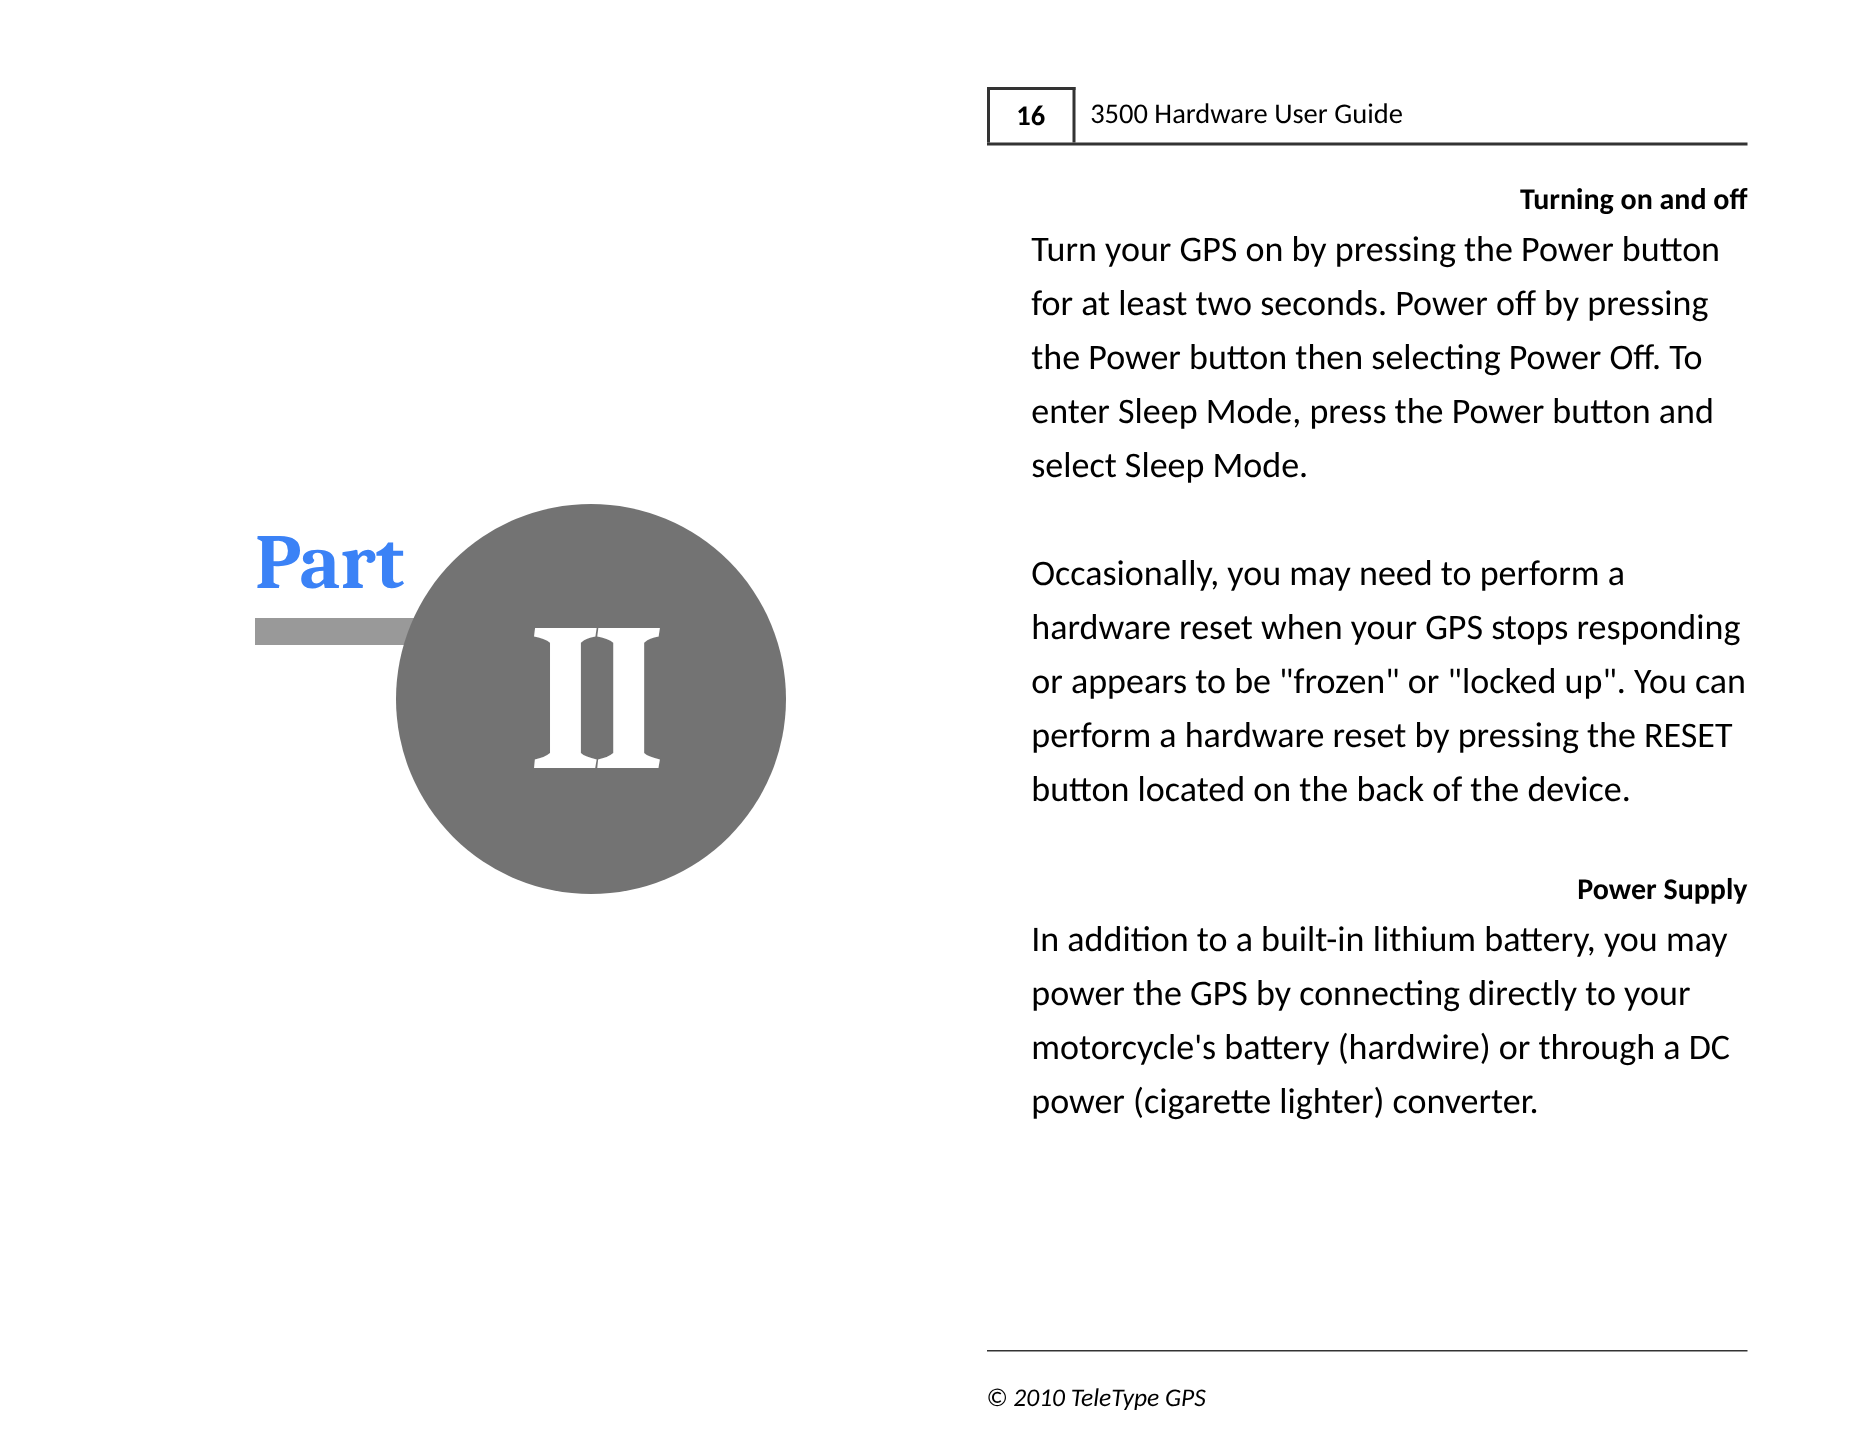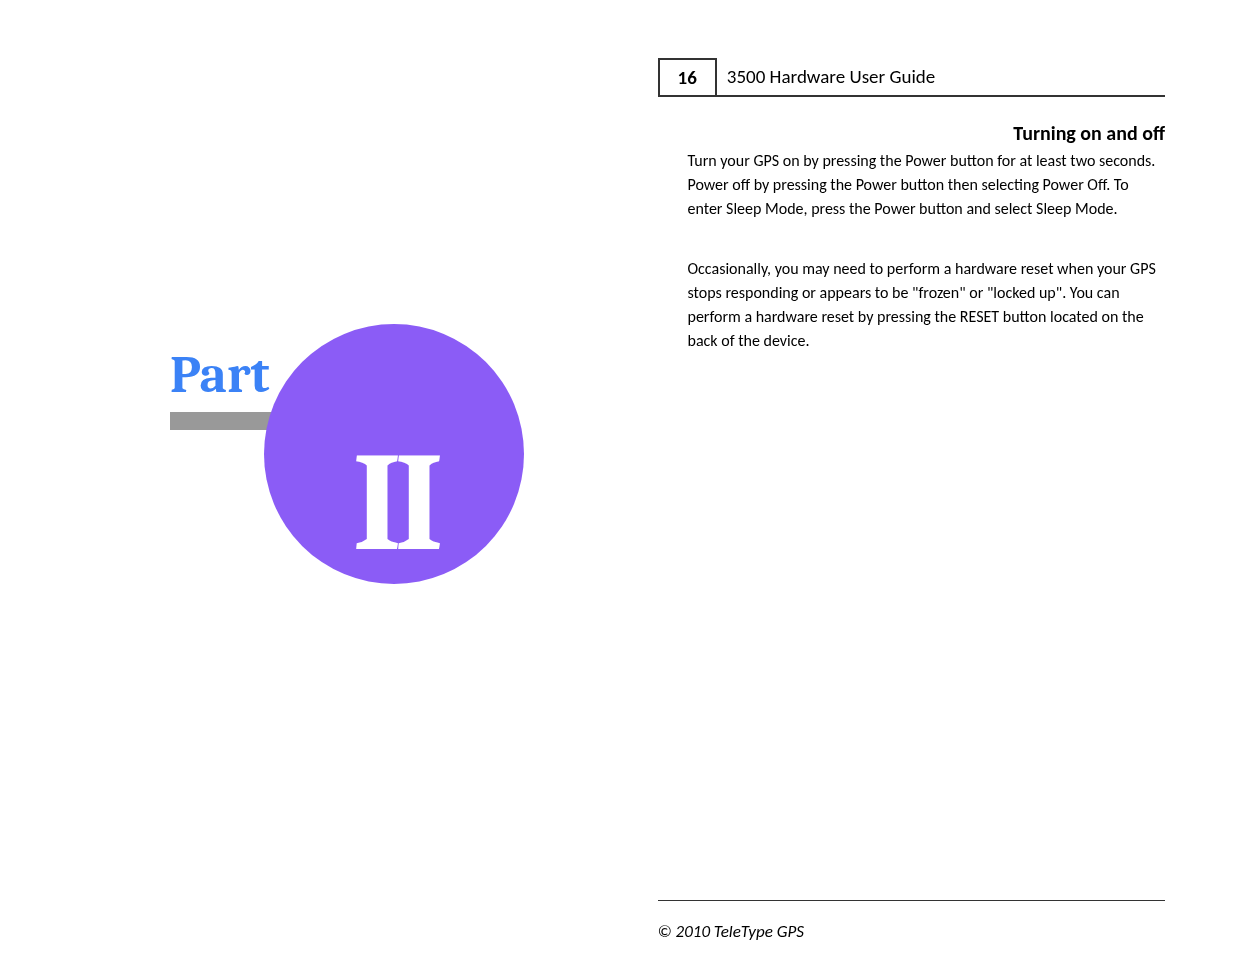--- a/index.html
+++ b/index.html
@@ -34,27 +34,27 @@
       position: absolute;
       left: 0;
       top: 92px;
       width: 110px;
       height: 18px;
       background: #999;
     }
     .part-circle {
       position: absolute;
       left: 94px;
-      top: 4px;
+      top: 16px;
       width: 260px;
       height: 260px;
       border-radius: 50%;
-      background: #8b5cf6;
+      background: #737373;
       display: flex;
-      align-items: flex-end;
+      align-items: center;
       justify-content: center;
     }
     .roman {
       font-family: Cambria, Georgia, serif;
       font-size: 140px;
       font-weight: bold;
       color: #fff;
       letter-spacing: -8px;
     }
     .right-page {
@@ -95,21 +95,21 @@
     .chapter-num { display: inline-block; width: 50px; }
     .content { padding: 0 0 0 30px; }
     .section { margin-bottom: 36px; }
     .section-title {
       font-weight: bold;
       font-size: 20px;
       margin-bottom: 4px;
       text-align: right;
     }
     .section-body {
-      font-size: 16px;
+      font-size: 24px;
       line-height: 1.5;
     }
     .footer {
       position: absolute;
       left: 40px;
       right: 70px;
       bottom: 40px;
       border-top: 1.5px solid #333;
       padding-top: 20px;
       font-style: italic;
@@ -137,18 +137,22 @@
 
 
   <div class="content">
     <div class="section">
       <div class="section-title">Turning on and off</div>
       <div class="section-body">Turn your GPS on by pressing the Power button for at least two seconds. Power off by pressing the Power button then selecting Power Off. To enter Sleep Mode, press the Power button and select Sleep Mode.</div>
     </div>
     <div class="section">
       <div class="section-body">Occasionally, you may need to perform a hardware reset when your GPS stops responding or appears to be "frozen" or "locked up". You can perform a hardware reset by pressing the RESET button located on the back of the device.</div>
     </div>
+    <div class="section">
+      <div class="section-title">Power Supply</div>
+      <div class="section-body">In addition to a built-in lithium battery, you may power the GPS by connecting directly to your motorcycle's battery (hardwire) or through a DC power (cigarette lighter) converter.</div>
+    </div>
   </div>
 
   <div class="footer">
     <span>© 2010 TeleType GPS</span>
   </div>
 </div>
 
 </body></html>

